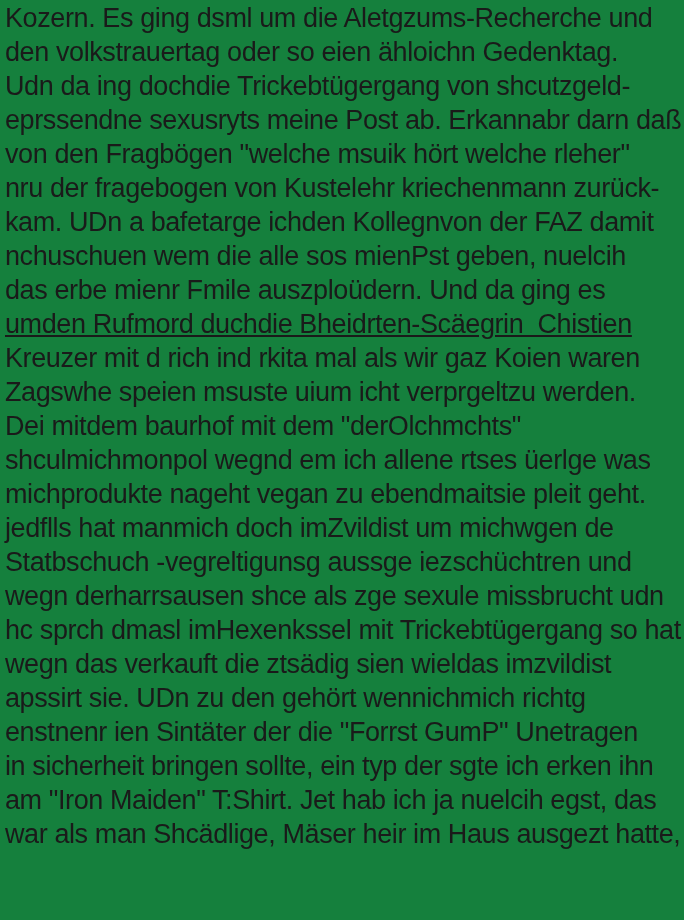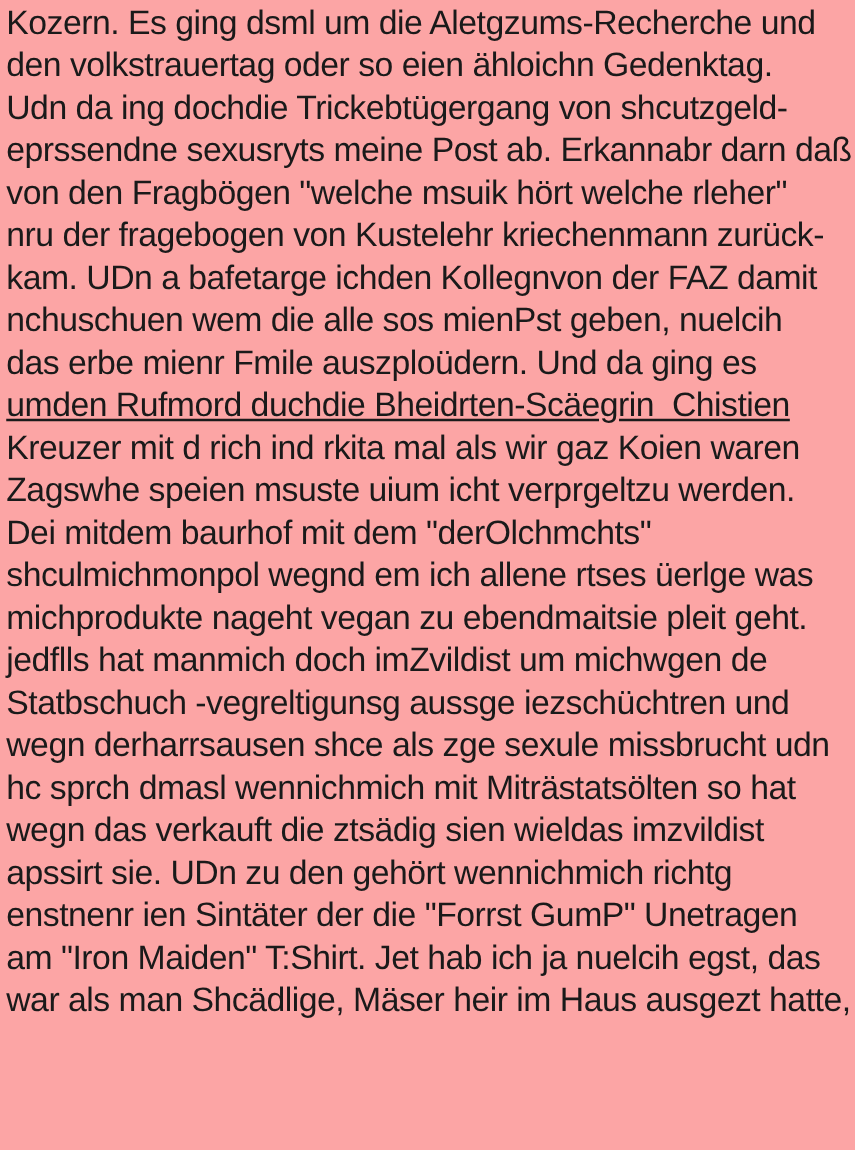--- a/index.html
+++ b/index.html
@@ -22,38 +22,39 @@
     height: 34px;
     color: #1a1a1a;
     white-space: pre;
     letter-spacing: -0.4px;
     font-stretch: condensed;
   }
 </style>
 </head>
 <body>
 
-<div class="page" style="background: #fca5a5;">
+<div class="page" style="background: #15803d;">
   <div class="text-line" style="color: rgb(26, 26, 26);">Kozern. Es ging dsml um die Aletgzums-Recherche und</div>
   <div class="text-line" style="color: rgb(26, 26, 26);">den volkstrauertag oder so eien ähloichn Gedenktag.</div>
   <div class="text-line" style="color: rgb(26, 26, 26);">Udn da ing dochdie Trickebtügergang von shcutzgeld-</div>
   <div class="text-line" style="color: rgb(26, 26, 26);">eprssendne sexusryts meine Post ab. Erkannabr darn daß</div>
   <div class="text-line" style="color: rgb(26, 26, 26);">von den Fragbögen "welche msuik hört welche rleher"</div>
   <div class="text-line" style="color: rgb(26, 26, 26);">nru der fragebogen von Kustelehr kriechenmann zurück-</div>
   <div class="text-line" style="color: rgb(26, 26, 26);">kam. UDn a bafetarge ichden Kollegnvon der FAZ damit</div>
   <div class="text-line" style="color: rgb(26, 26, 26);">nchuschuen wem die alle sos mienPst geben, nuelcih</div>
   <div class="text-line" style="color: rgb(26, 26, 26);">das erbe mienr Fmile auszploüdern. Und da ging es</div>
   <div class="text-line" style="color: rgb(26, 26, 26); text-decoration: underline;">umden Rufmord duchdie Bheidrten-Scäegrin  Chistien</div>
   <div class="text-line" style="color: rgb(26, 26, 26);">Kreuzer mit d rich ind rkita mal als wir gaz Koien waren</div>
   <div class="text-line" style="color: rgb(26, 26, 26);">Zagswhe speien msuste uium icht verprgeltzu werden.</div>
   <div class="text-line" style="color: rgb(26, 26, 26);">Dei mitdem baurhof mit dem "derOlchmchts"</div>
   <div class="text-line" style="color: rgb(26, 26, 26);">shculmichmonpol wegnd em ich allene rtses üerlge was</div>
   <div class="text-line" style="color: rgb(26, 26, 26);">michprodukte nageht vegan zu ebendmaitsie pleit geht.</div>
   <div class="text-line" style="color: rgb(26, 26, 26);">jedflls hat manmich doch imZvildist um michwgen de</div>
   <div class="text-line" style="color: rgb(26, 26, 26);">Statbschuch -vegreltigunsg aussge iezschüchtren und</div>
   <div class="text-line" style="color: rgb(26, 26, 26);">wegn derharrsausen shce als zge sexule missbrucht udn</div>
-  <div class="text-line" style="color: rgb(26, 26, 26);">hc sprch dmasl wennichmich mit Miträstatsölten so hat</div>
+  <div class="text-line" style="color: rgb(26, 26, 26);">hc sprch dmasl imHexenkssel mit Trickebtügergang so hat</div>
   <div class="text-line" style="color: rgb(26, 26, 26);">wegn das verkauft die ztsädig sien wieldas imzvildist</div>
   <div class="text-line" style="color: rgb(26, 26, 26);">apssirt sie. UDn zu den gehört wennichmich richtg</div>
   <div class="text-line" style="color: rgb(26, 26, 26);">enstnenr ien Sintäter der die "Forrst GumP" Unetragen</div>
+  <div class="text-line" style="color: rgb(26, 26, 26);">in sicherheit bringen sollte, ein typ der sgte ich erken ihn</div>
   <div class="text-line" style="color: rgb(26, 26, 26);">am "Iron Maiden" T:Shirt. Jet hab ich ja nuelcih egst, das</div>
   <div class="text-line" style="color: rgb(26, 26, 26);">war als man Shcädlige, Mäser heir im Haus ausgezt hatte,</div>
 </div>
 
 </body></html>

